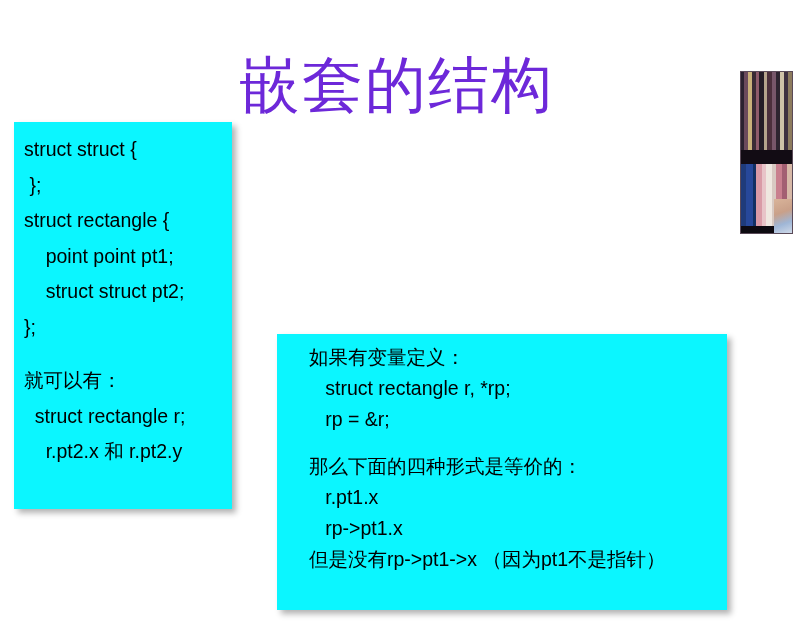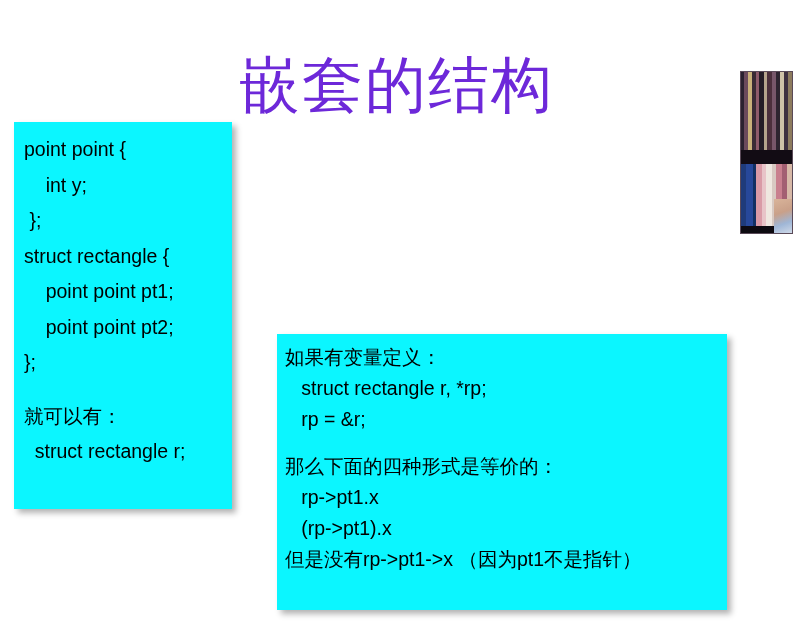--- a/index.html
+++ b/index.html
@@ -67,20 +67,21 @@
     font-weight: 400;
   }
 
   #panel-left .code-line {
     line-height: 35.5px;
   }
 
   #panel-right .code-line {
     font-size: 19.5px;
     line-height: 31px;
+    margin-left: 24px;
   }
 
   .blank-line {
     height: 18px;
   }
 
   #panel-right .blank-line {
     height: 16px;
   }
 
@@ -163,40 +164,40 @@
   }
 </style>
 </head>
 <body>
 
 <div id="slide">
 
   <h1 id="slide-title">嵌套的结构</h1>
 
   <div id="panel-left" class="panel">
-    <div class="code-line">point point {</div>
-    <div class="code-line">    int y;</div>
+    <div class="code-line">struct struct {</div>
     <div class="code-line"> };</div>
     <div class="code-line">struct rectangle {</div>
     <div class="code-line">    point point pt1;</div>
-    <div class="code-line">    point point pt2;</div>
+    <div class="code-line">    struct struct pt2;</div>
     <div class="code-line">};</div>
     <div class="blank-line"></div>
     <div class="code-line">就可以有：</div>
     <div class="code-line">  struct rectangle r;</div>
+    <div class="code-line">    r.pt2.x 和 r.pt2.y</div>
   </div>
 
   <div id="panel-right" class="panel">
     <div class="code-line">如果有变量定义：</div>
     <div class="code-line">   struct rectangle r, *rp;</div>
     <div class="code-line">   rp = &amp;r;</div>
     <div class="blank-line"></div>
     <div class="code-line">那么下面的四种形式是等价的：</div>
+    <div class="code-line">   r.pt1.x</div>
     <div class="code-line">   rp-&gt;pt1.x</div>
-    <div class="code-line">   (rp-&gt;pt1).x</div>
     <div class="code-line">但是没有rp-&gt;pt1-&gt;x （因为pt1不是指针）</div>
   </div>
 
   <div id="video-thumb">
     <div class="shelf shelf-top"></div>
     <div class="shelf shelf-divider-1"></div>
     <div class="shelf shelf-mid"></div>
     <div class="shelf shelf-bottom"></div>
     <div class="person"></div>
   </div>

